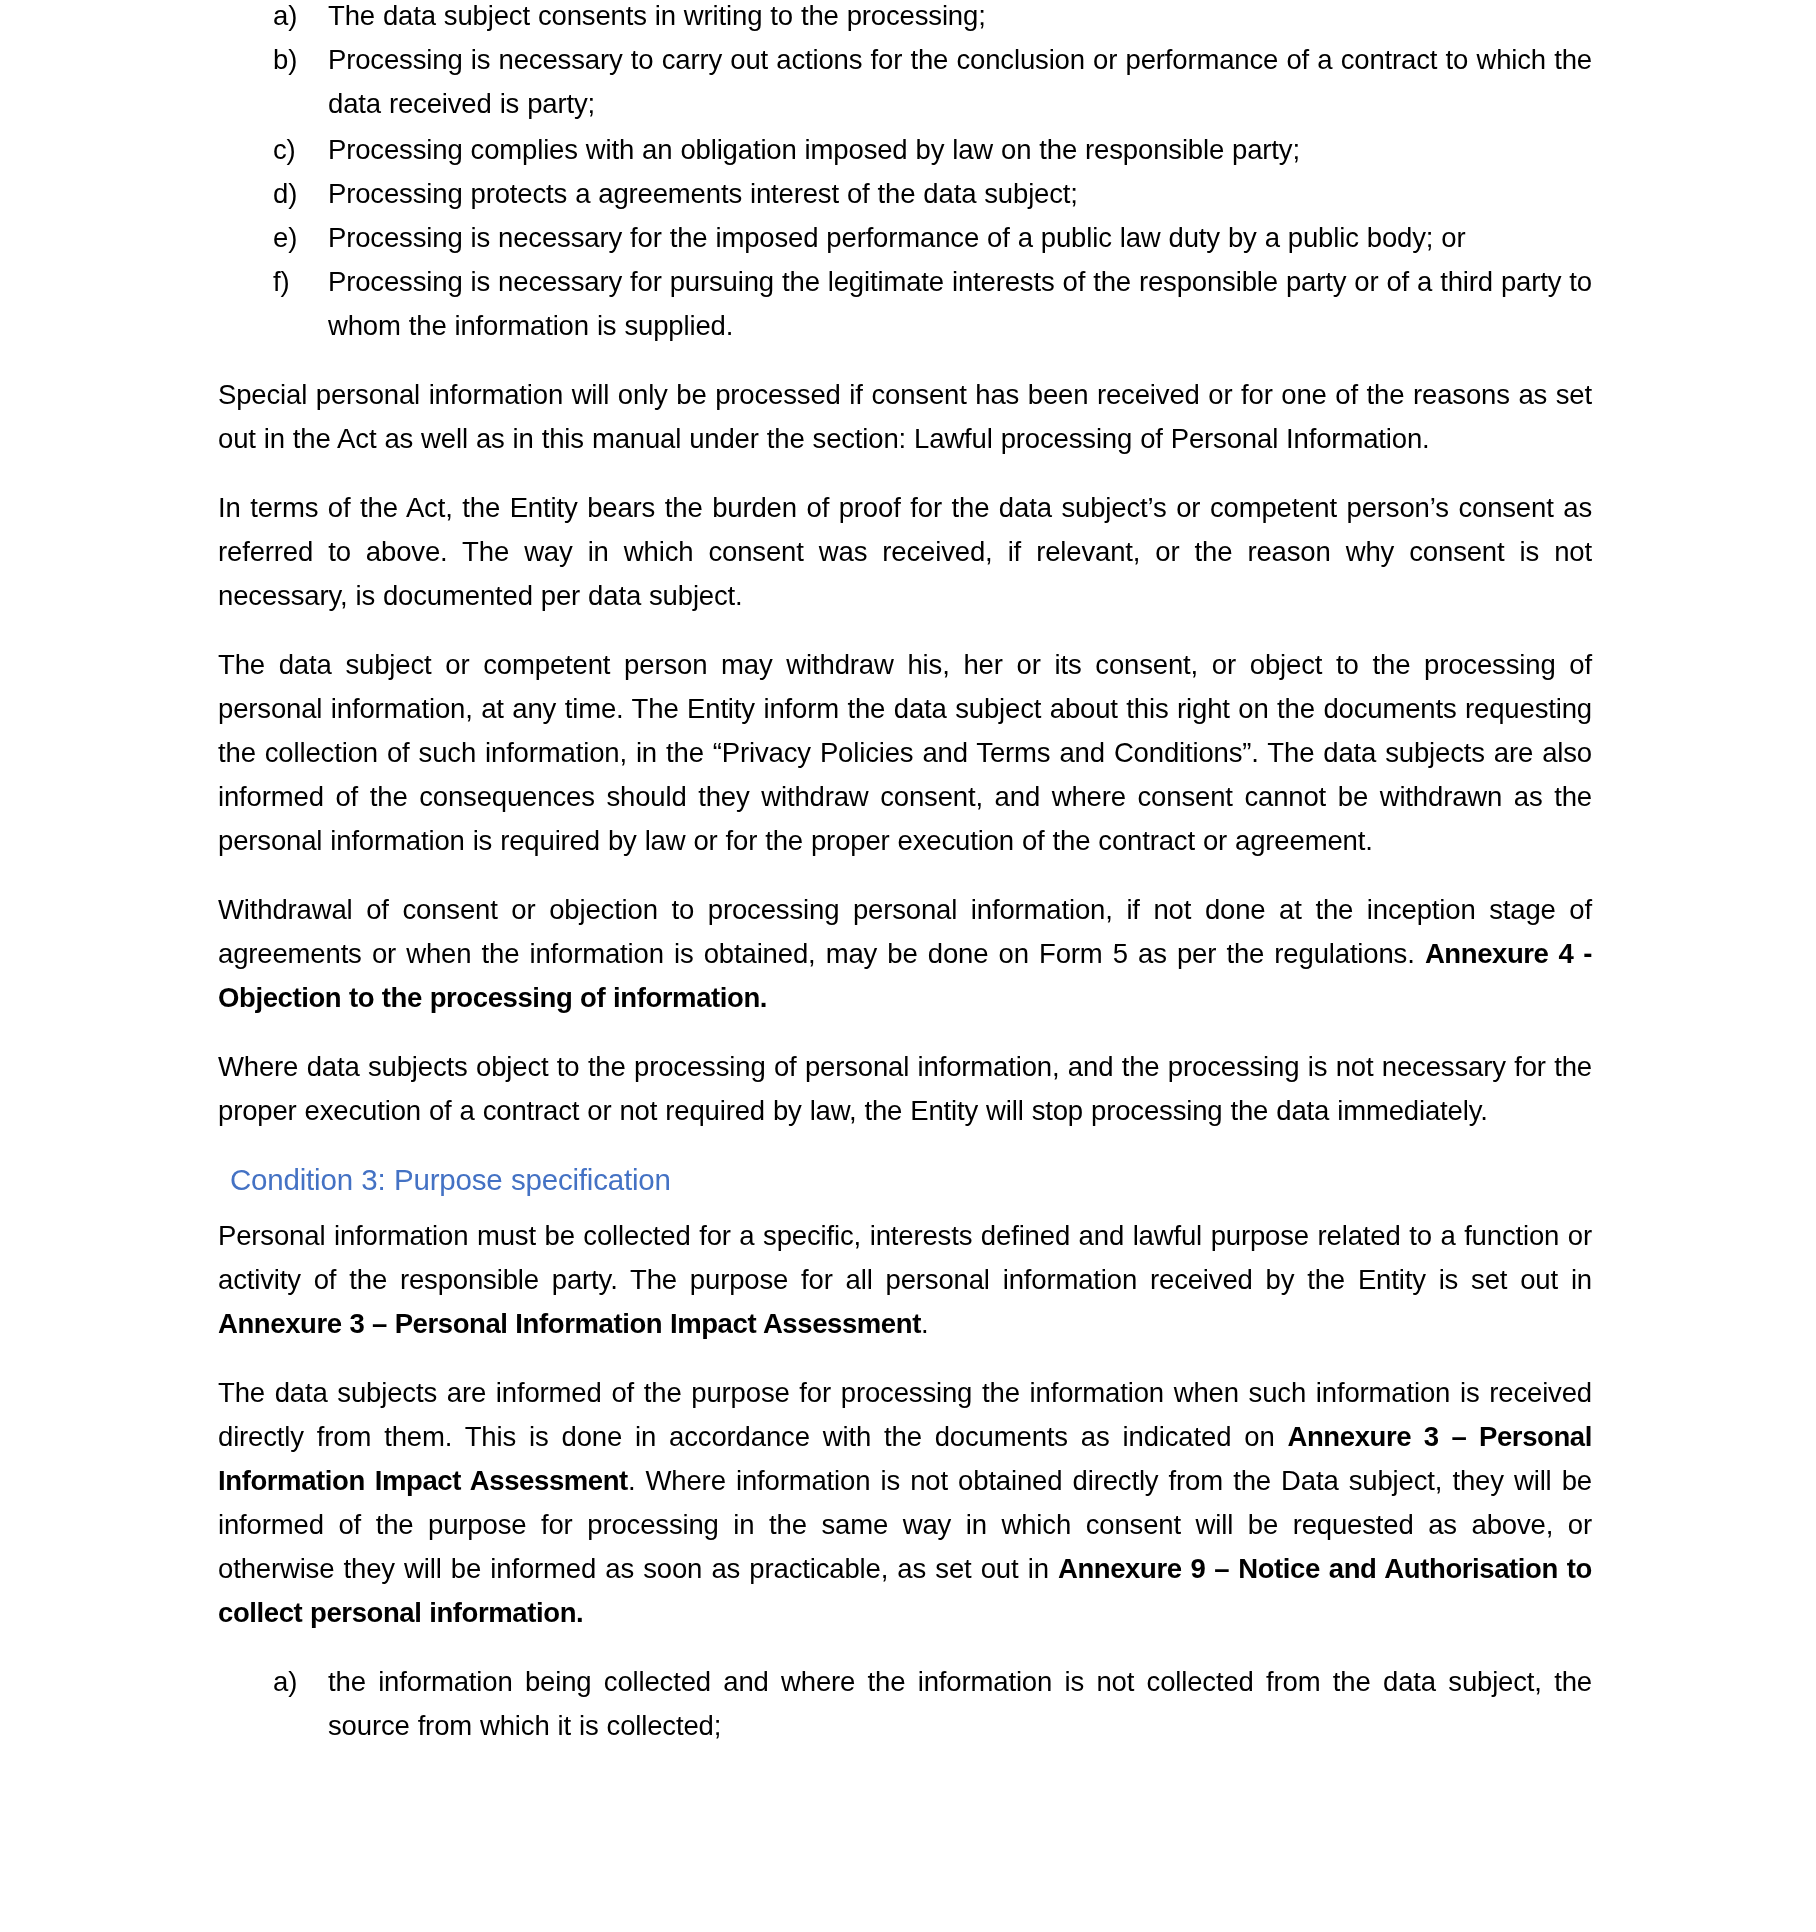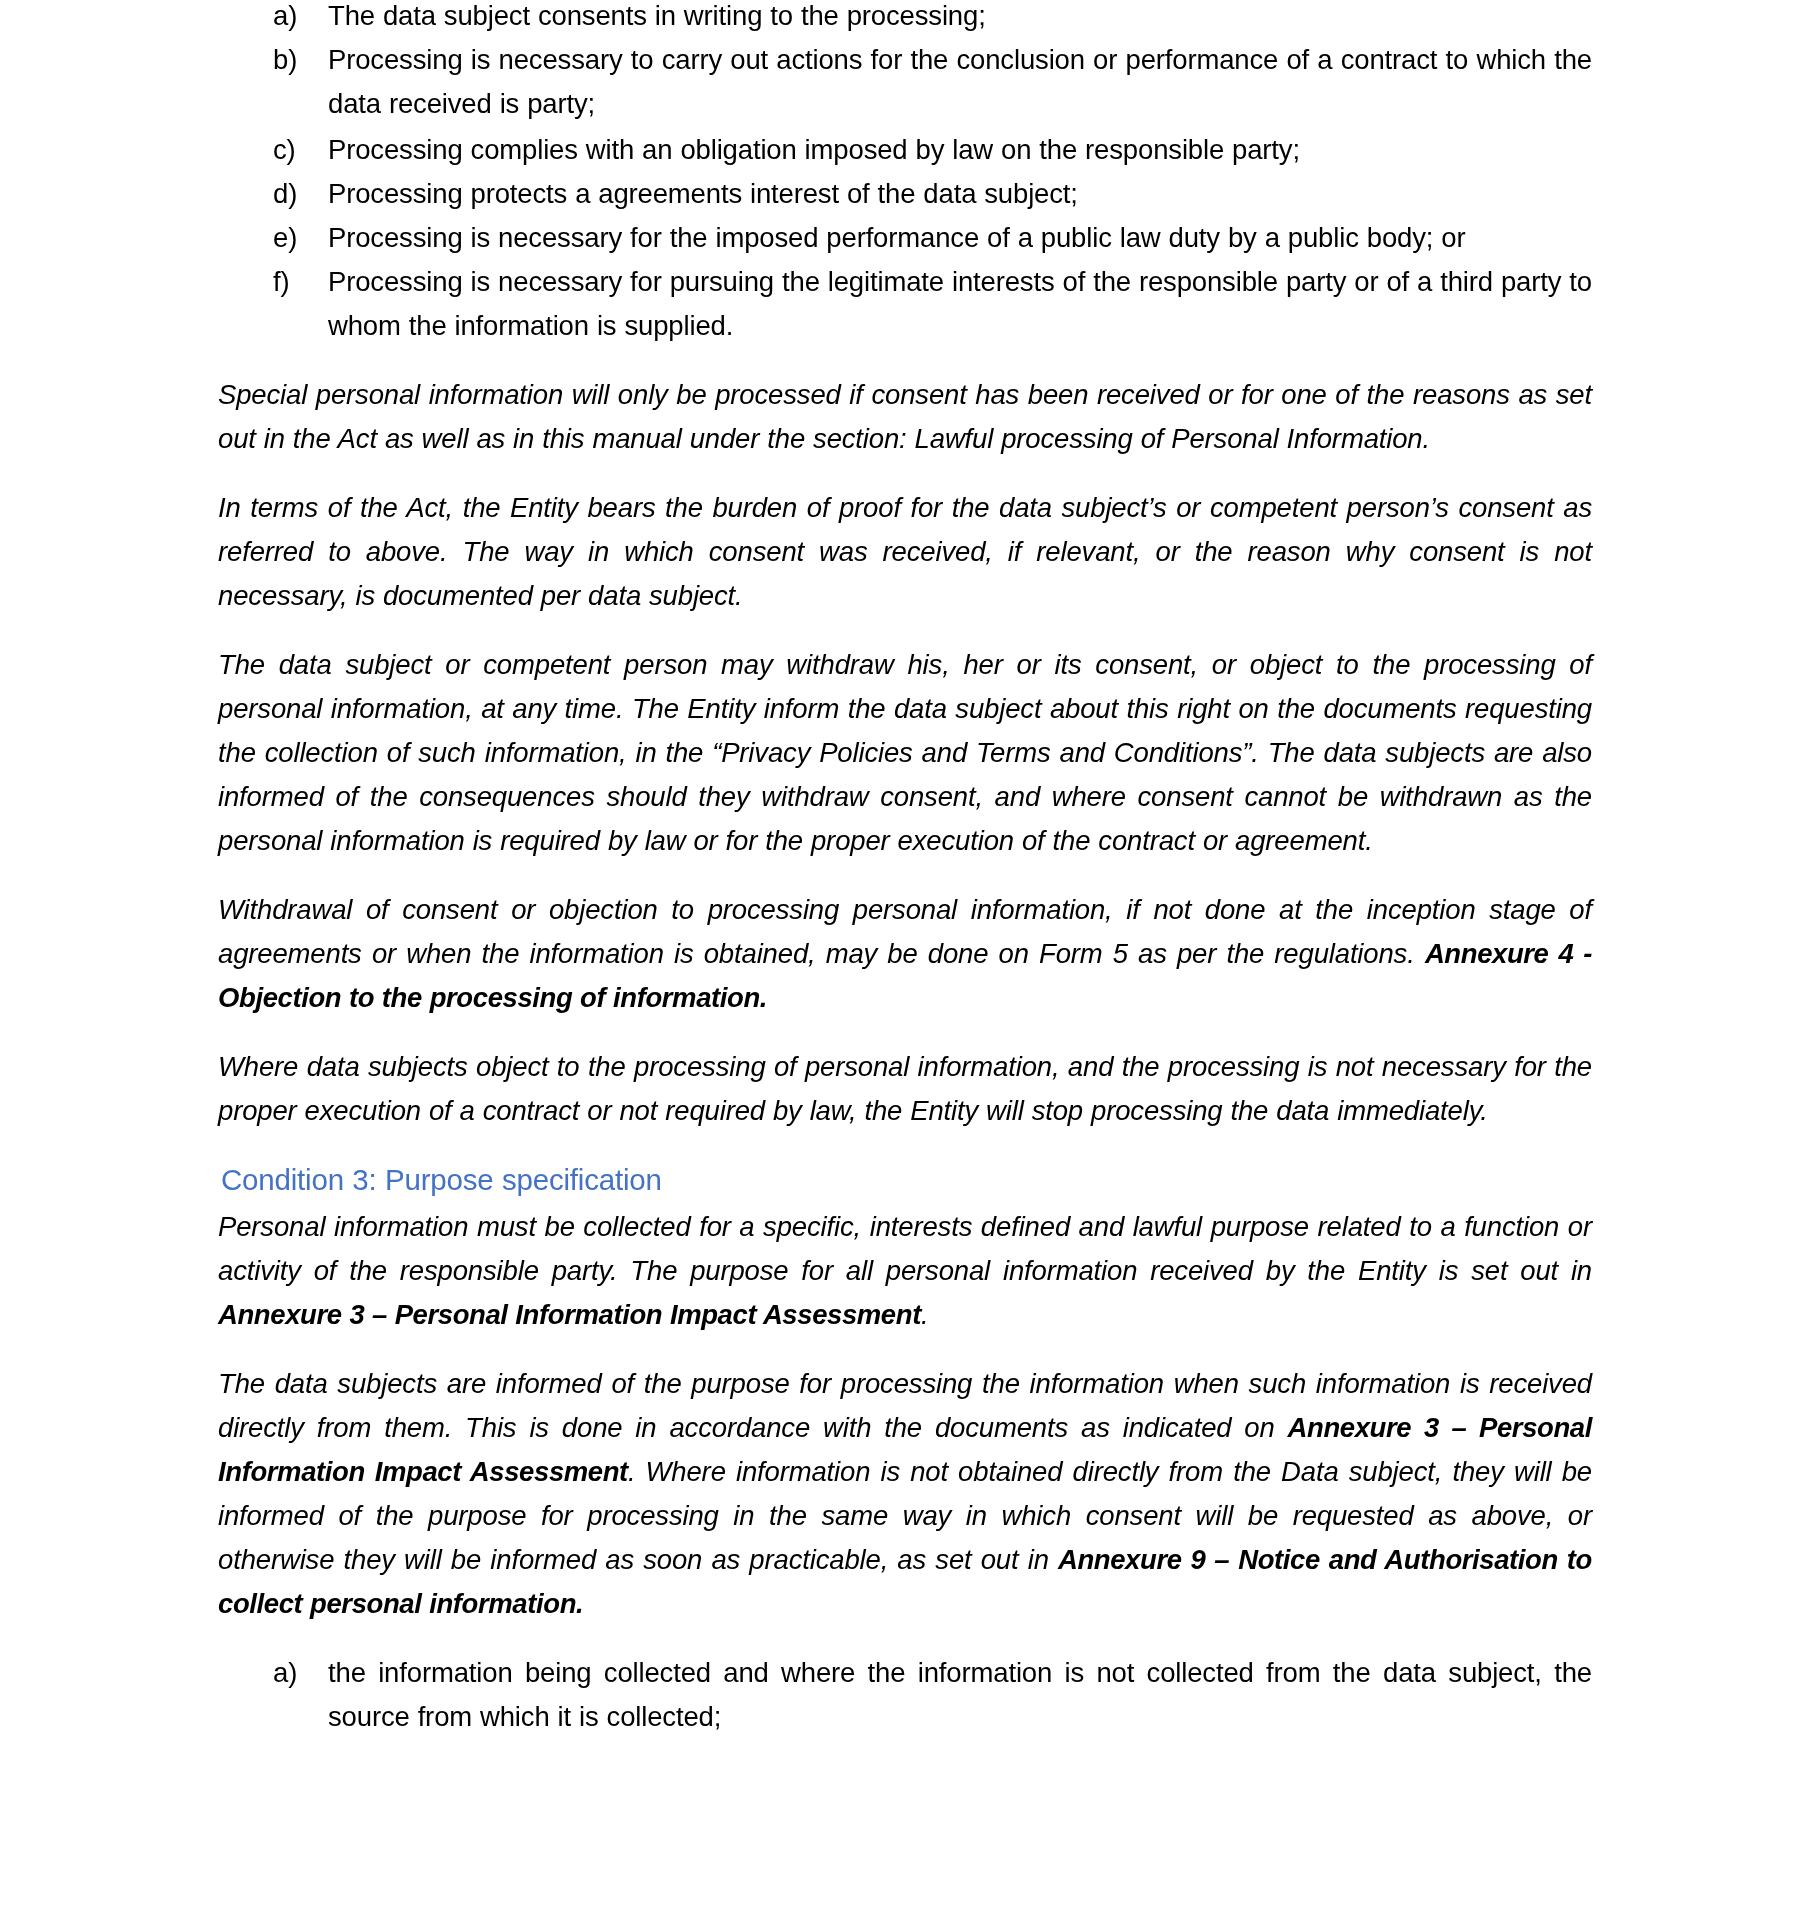--- a/index.html
+++ b/index.html
@@ -46,26 +46,25 @@
     position: absolute;
     left: 55px;
     top: 0;
   }
   .list-item.multi { margin-bottom: 2px; }
   .list-top { margin-bottom: 25px; }
   p.para {
     margin: 0 0 25px 0;
     text-align: justify;
     text-align-last: left;
-    font-style: italic;
   }
   .list-item .text { display: block; text-align: justify; text-align-last: left; }
   b { font-weight: bold; letter-spacing: -0.4px; }
   h2.heading {
-    margin: 3px;
+    margin: 12px;
     font-weight: normal;
     font-size: 29.5px;
     line-height: 44px;
     color: #4472c4;
     letter-spacing: -0.2px;
   }
   .list-bottom { margin-top: 0; }
 </style>
 </head>
 <body>

